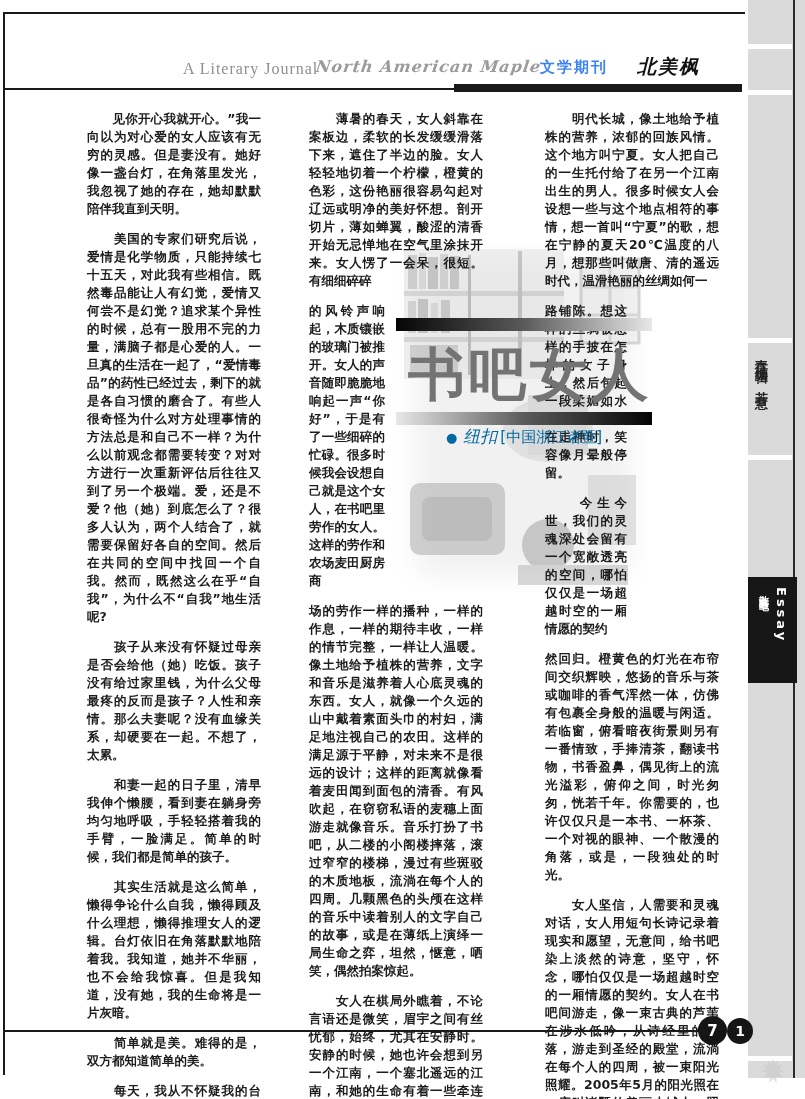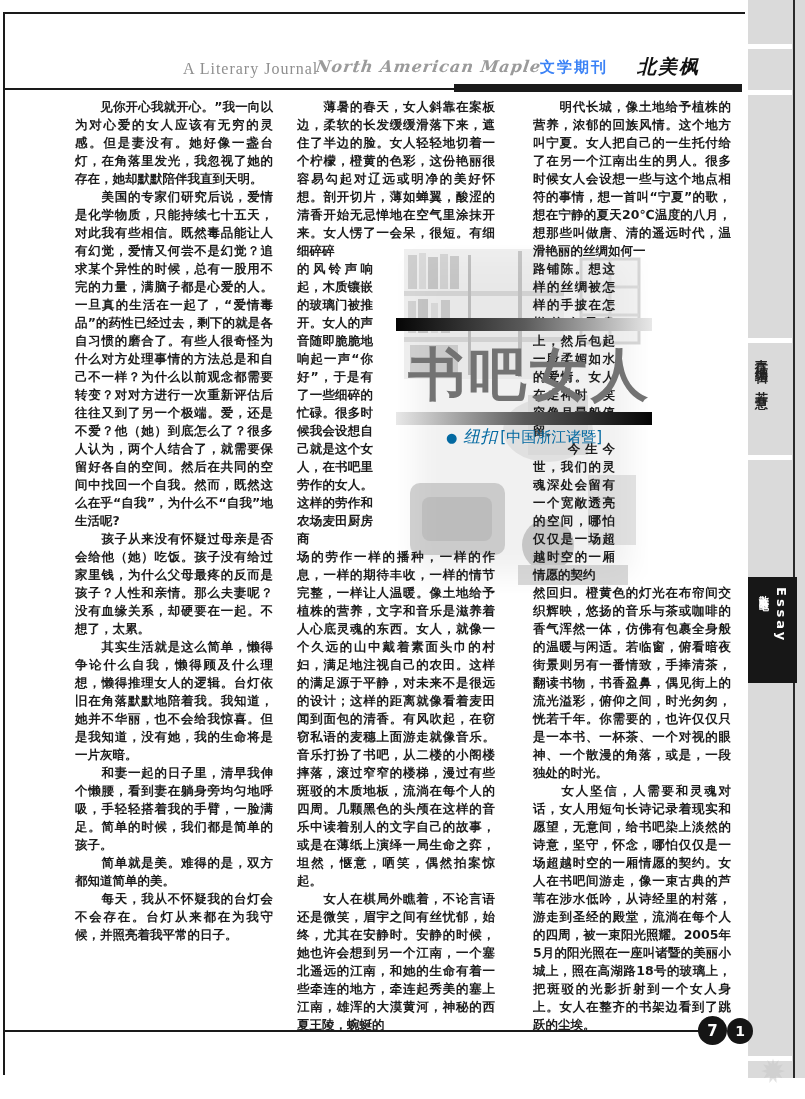--- a/index.html
+++ b/index.html
@@ -19,21 +19,21 @@
   .hdr-en{position:absolute;left:183px;top:60px;font-family:"Liberation Serif","DejaVu Serif",serif;
     font-size:16px;color:#8f8f8f;letter-spacing:1px;}
   .hdr-script{position:absolute;left:316px;top:57px;font-family:"DejaVu Serif","Liberation Serif",serif;
     font-style:italic;font-weight:bold;font-size:16px;color:#9b9b9b;letter-spacing:1px;transform:skewX(-8deg);}
   .hdr-cn-type{position:absolute;left:540px;top:58px;font-size:15px;font-weight:bold;color:#3b82f6;letter-spacing:2px;font-family:Liberation Serif, serif;}
   .hdr-cn-name{position:absolute;left:604px;top:54px;font-size:19px;font-weight:bold;font-style:italic;color:#111;letter-spacing:2px;margin-left:33px;}
 
   
   .col{position:absolute;top:98px;width:198px;font-size:12.5px;line-height:18px;
     color:#1c1c1c;font-weight:bold;text-align:justify;z-index:3;}
-  .col p{margin:0;}
+  .col p{margin:12px;}
   .col-1{left:75px;}
   .col-2{left:297px;}
   .col-3{left:533px;}
   .narrow-left{width:76px;}
   .narrow-right{width:82px;margin-left:auto;}
 
   
   .photo{position:absolute;left:398px;top:245px;width:250px;height:348px;z-index:1;
     background:#f1f1f1;box-shadow:inset 0 0 28px 18px #ffffff;}
   .photo svg{display:block;}
@@ -119,22 +119,22 @@
         <rect x="120" y="320" width="110" height="20" fill="#b9b9b9"></rect>
         <rect x="190" y="230" width="48" height="70" fill="#cccccc"></rect>
       </g>
     </svg>
   </div>
 
   <div class="col col-1">
     <p>　　见你开心我就开心。”我一向以为对心爱的女人应该有无穷的灵感。但是妻没有。她好像一盏台灯，在角落里发光，我忽视了她的存在，她却默默陪伴我直到天明。</p>
     <p>　　美国的专家们研究后说，爱情是化学物质，只能持续七十五天，对此我有些相信。既然毒品能让人有幻觉，爱情又何尝不是幻觉？追求某个异性的时候，总有一股用不完的力量，满脑子都是心爱的人。一旦真的生活在一起了，“爱情毒品”的药性已经过去，剩下的就是各自习惯的磨合了。有些人很奇怪为什么对方处理事情的方法总是和自己不一样？为什么以前观念都需要转变？对对方进行一次重新评估后往往又到了另一个极端。爱，还是不爱？他（她）到底怎么了？很多人认为，两个人结合了，就需要保留好各自的空间。然后在共同的空间中找回一个自我。然而，既然这么在乎“自我”，为什么不“自我”地生活呢?</p>
     <p>　　孩子从来没有怀疑过母亲是否会给他（她）吃饭。孩子没有给过家里钱，为什么父母最疼的反而是孩子？人性和亲情。那么夫妻呢？没有血缘关系，却硬要在一起。不想了，太累。</p>
+    <p>　　和妻一起的日子里，清早我伸个懒腰，看到妻在躺身旁均匀地呼吸，手轻轻搭着我的手臂，一脸满足。简单的时候，我们都是简单的孩子。</p>
     <p>　　其实生活就是这么简单，懒得争论什么自我，懒得顾及什么理想，懒得推理女人的逻辑。台灯依旧在角落默默地陪着我。我知道，她并不华丽，也不会给我惊喜。但是我知道，没有她，我的生命将是一片灰暗。</p>
-    <p>　　和妻一起的日子里，清早我伸个懒腰，看到妻在躺身旁均匀地呼吸，手轻轻搭着我的手臂，一脸满足。简单的时候，我们都是简单的孩子。</p>
     <p>　　简单就是美。难得的是，双方都知道简单的美。</p>
     <p>　　每天，我从不怀疑我的台灯会不会存在。台灯从来都在为我守候，并照亮着我平常的日子。</p>
   </div>
 
   <div class="col col-2">
     <p>　　薄暑的春天，女人斜靠在案板边，柔软的长发缓缓滑落下来，遮住了半边的脸。女人轻轻地切着一个柠檬，橙黄的色彩，这份艳丽很容易勾起对辽远或明净的美好怀想。剖开切片，薄如蝉翼，酸涩的清香开始无忌惮地在空气里涂抹开来。女人愣了一会呆，很短。有细细碎碎</p>
     <p class="narrow-left">的风铃声响起，木质镶嵌的玻璃门被推开。女人的声音随即脆脆地响起一声“你好”，于是有了一些细碎的忙碌。很多时候我会设想自己就是这个女人，在书吧里劳作的女人。这样的劳作和农场麦田厨房商</p>
     <p>场的劳作一样的播种，一样的作息，一样的期待丰收，一样的情节完整，一样让人温暖。像土地给予植株的营养，文字和音乐是滋养着人心底灵魂的东西。女人，就像一个久远的山中戴着素面头巾的村妇，满足地注视自己的农田。这样的满足源于平静，对未来不是很远的设计；这样的距离就像看着麦田闻到面包的清香。有风吹起，在窃窃私语的麦穗上面游走就像音乐。音乐打扮了书吧，从二楼的小阁楼摔落，滚过窄窄的楼梯，漫过有些斑驳的木质地板，流淌在每个人的四周。几颗黑色的头颅在这样的音乐中读着别人的文字自己的故事，或是在薄纸上演绎一局生命之弈，坦然，惬意，哂笑，偶然拍案惊起。</p>
     <p>　　女人在棋局外瞧着，不论言语还是微笑，眉宇之间有丝忧郁，始终，尤其在安静时。安静的时候，她也许会想到另一个江南，一个塞北遥远的江南，和她的生命有着一些牵连的地方，牵连起秀美的塞上江南，雄浑的大漠黄河，神秘的西夏王陵，蜿蜒的</p>
   </div>

